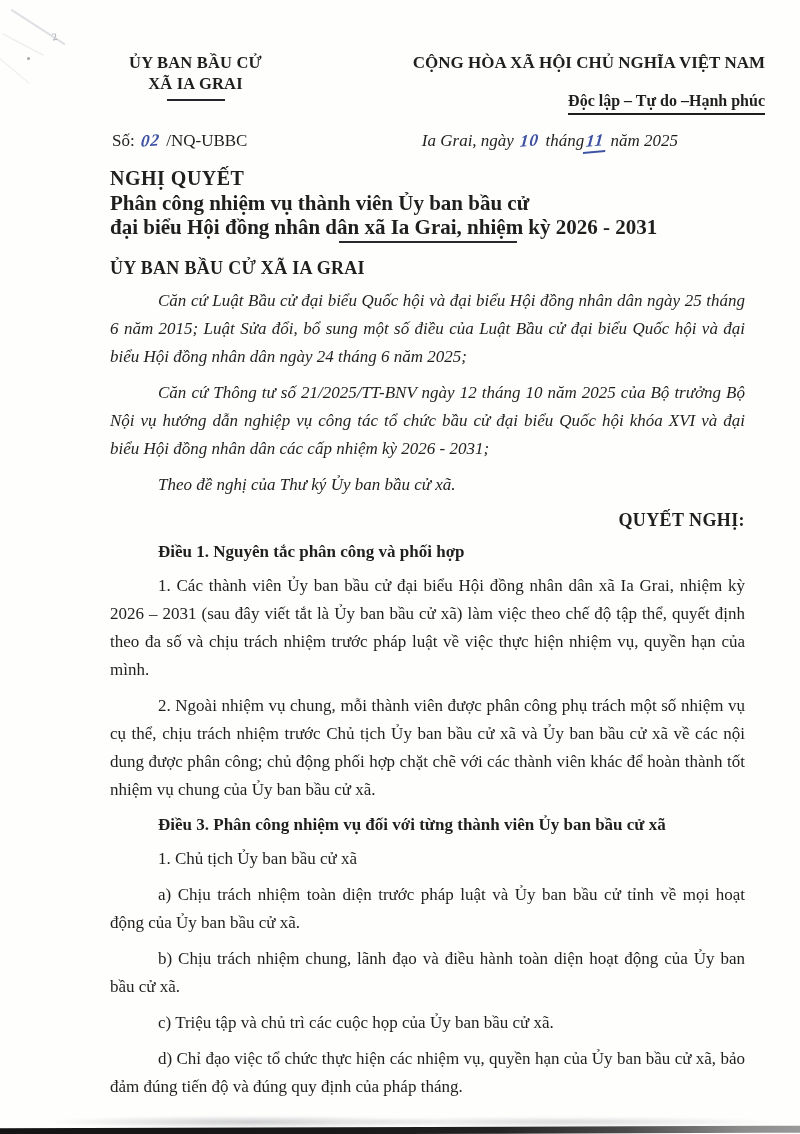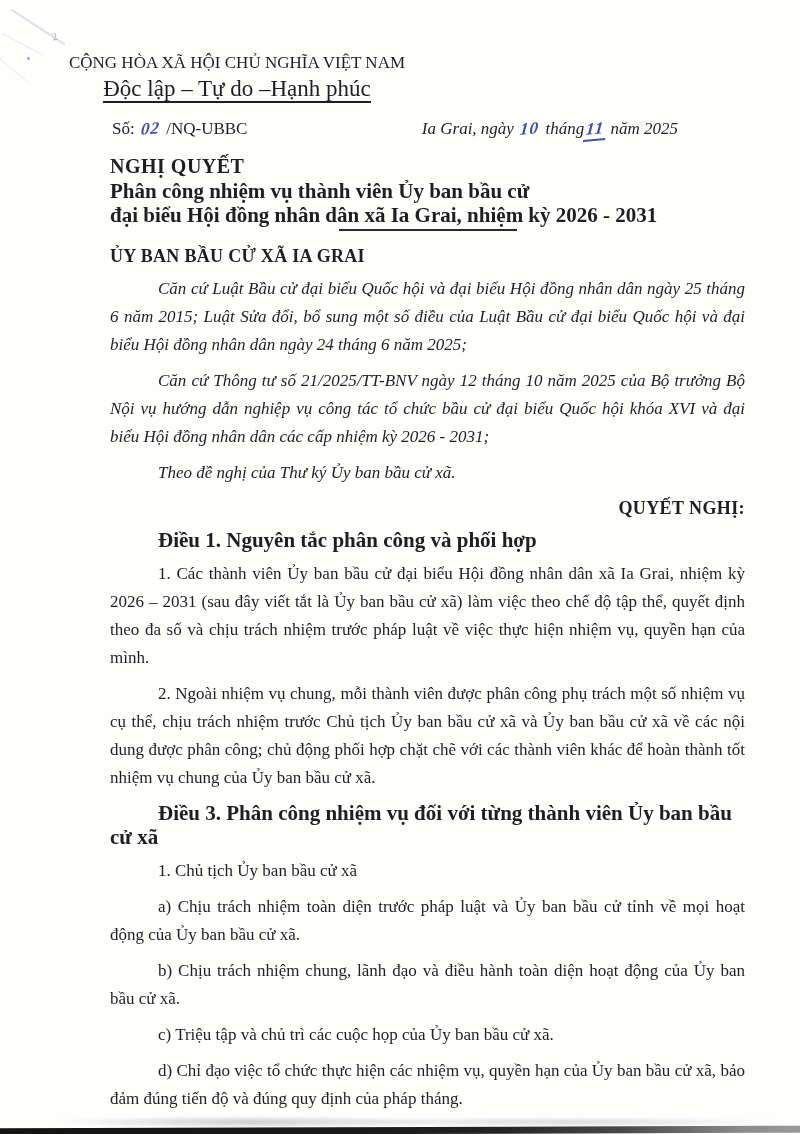--- a/index.html
+++ b/index.html
@@ -83,29 +83,29 @@
   }
   .header-left-rule {
     width: 58px;
     height: 2px;
     background: #26262a;
     margin: 5px auto 0;
   }
   .header-right {
     width: 430px;
     margin-left: 22px;
-    text-align: center;
-    font-weight: normal;
+    text-align: right;
+    font-weight: bold;
     font-size: 17px;
     line-height: 22px;
   }
   .motto {
     display: inline-block;
-    font-size: 23px;
-    margin-top: 4px;
+    font-size: 16px;
+    margin-top: 16px;
     padding-bottom: 1px;
     border-bottom: 2px solid #1f1f1f;
   }
 
   
   .ref-row {
     display: flex;
     align-items: baseline;
     margin-top: 16px;
     font-size: 17px;
@@ -175,38 +175,43 @@
   .para.italic { font-style: italic; }
   .resolve-heading {
     text-align: right;
     font-weight: bold;
     font-size: 18px;
     margin-top: 11px;
     letter-spacing: .4px;
   }
   .article-heading {
     font-weight: bold;
-    font-size: 21px;
+    font-size: 17px;
     margin: 9px 0 0;
     text-indent: 48px;
     line-height: 24px;
   }
 </style>
 </head>
 <body>
 
 <div class="page">
 
   <div class="scratch s1"></div>
   <div class="scratch s2"></div>
   <div class="scratch s3"></div>
   <div class="noise-mark">2</div>
   <div class="noise-dot"></div>
 
   <div class="header">
+    <div class="header-left">
+      <div>ỦY BAN BẦU CỬ</div>
+      <div>XÃ IA GRAI</div>
+      <div class="header-left-rule"></div>
+    </div>
     <div class="header-right">
       <div>CỘNG HÒA XÃ HỘI CHỦ NGHĨA VIỆT NAM</div>
       <div class="motto">Độc lập – Tự do –Hạnh phúc</div>
     </div>
   </div>
 
   <div class="ref-row">
     <div class="so-line">
       <span>Số:</span>
       <span class="hand">02</span>

